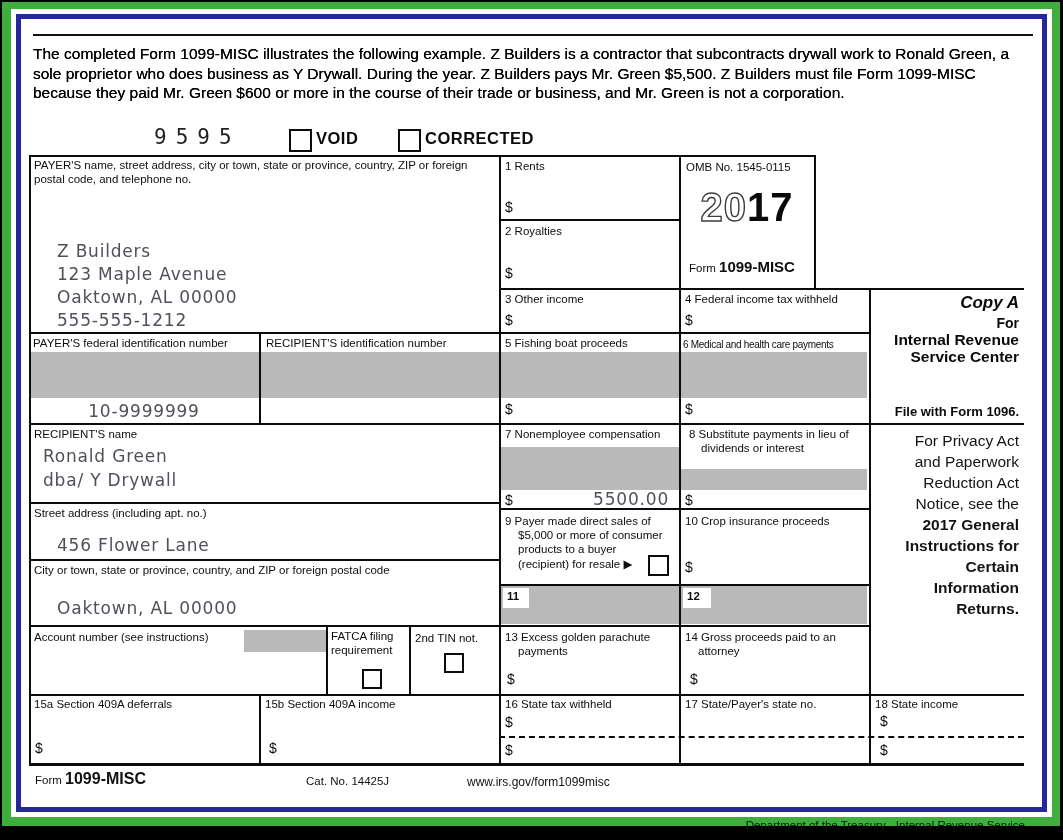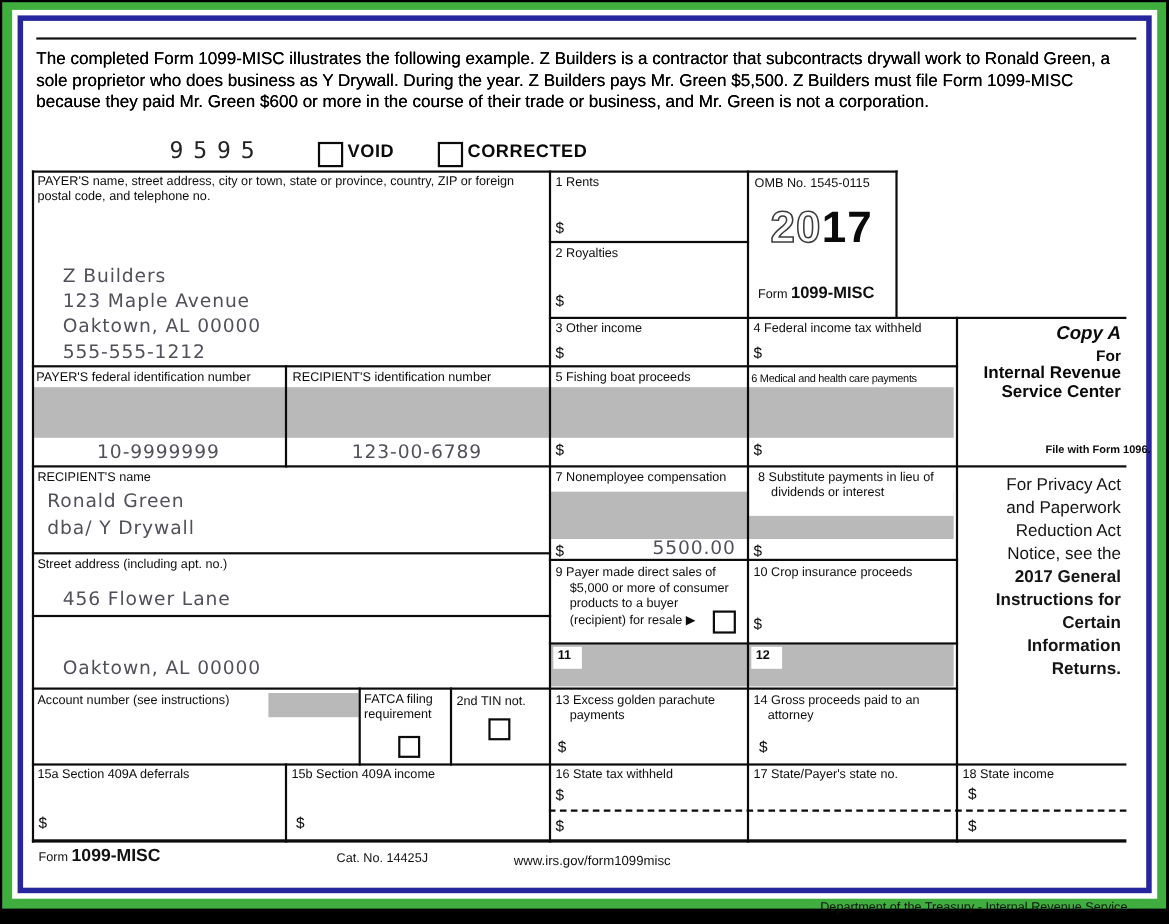--- a/index.html
+++ b/index.html
@@ -93,27 +93,27 @@
 
     <div class="lbl" style="left:5px;top:4px;width:452px;">PAYER'S name, street address, city or town, state or province, country, ZIP or foreign postal code, and telephone no.</div>
     <div class="hw" style="left:28px;top:86px;">Z Builders</div>
     <div class="hw" style="left:28px;top:109px;">123 Maple Avenue</div>
     <div class="hw" style="left:28px;top:132px;">Oaktown, AL 00000</div>
     <div class="hw" style="left:28px;top:155px;">555-555-1212</div>
 
     <div class="lbl" style="left:4px;top:182px;width:224px;">PAYER'S federal identification number</div>
     <div class="lbl" style="left:237px;top:182px;width:228px;">RECIPIENT'S identification number</div>
     <div class="hw ctr" style="left:0;top:246px;width:230px;">10-9999999</div>
-    <div class="hw ctr" style="left:230px;top:246px;width:240px;">123-00-6789</div>
 
     <div class="lbl" style="left:5px;top:273px;">RECIPIENT'S name</div>
     <div class="hw" style="left:14px;top:291px;">Ronald Green</div>
     <div class="hw" style="left:14px;top:315px;">dba/ Y Drywall</div>
     <div class="lbl" style="left:5px;top:352px;">Street address (including apt. no.)</div>
     <div class="hw" style="left:28px;top:380px;">456 Flower Lane</div>
+    <div class="lbl" style="left:5px;top:409px;">City or town, state or province, country, and ZIP or foreign postal code</div>
     <div class="hw" style="left:28px;top:443px;">Oaktown, AL 00000</div>
 
     <div class="lbl" style="left:5px;top:476px;">Account number (see instructions)</div>
     <div class="lbl" style="left:302px;top:475px;width:76px;">FATCA filing requirement</div>
     <div class="cb" style="left:333px;top:514px;width:16px;height:16px;"></div>
     <div class="lbl" style="left:386px;top:477px;width:82px;">2nd TIN not.</div>
     <div class="cb" style="left:415px;top:498px;width:16px;height:16px;"></div>
 
     <div class="lbl" style="left:476px;top:5px;">1 Rents</div>
     <div class="ds" style="left:476px;top:44px;">$</div>
@@ -166,21 +166,21 @@
     <div class="ds" style="left:476px;top:587px;">$</div>
     <div class="lbl" style="left:656px;top:543px;">17 State/Payer's state no.</div>
     <div class="lbl" style="left:846px;top:543px;">18 State income</div>
     <div class="ds" style="left:851px;top:558px;">$</div>
     <div class="ds" style="left:851px;top:587px;">$</div>
 
     <div class="copyline b" style="top:138px;font-size:17px;font-style:italic;">Copy A</div>
     <div class="copyline b" style="top:160px;font-size:14px;">For</div>
     <div class="copyline b" style="top:176px;font-size:15.5px;">Internal Revenue</div>
     <div class="copyline b" style="top:193px;font-size:15.5px;">Service Center</div>
-    <div class="copyline b" style="top:249px;font-size:10px;padding-left:27px;">File with Form 1096.</div>
+    <div class="copyline b" style="top:249px;font-size:13px;">File with Form 1096.</div>
     <div class="privline" style="top:277px;">For Privacy Act</div>
     <div class="privline" style="top:298px;">and Paperwork</div>
     <div class="privline" style="top:319px;">Reduction Act</div>
     <div class="privline" style="top:340px;">Notice, see the</div>
     <div class="privline b" style="top:361px;">2017 General</div>
     <div class="privline b" style="top:382px;">Instructions for</div>
     <div class="privline b" style="top:403px;">Certain</div>
     <div class="privline b" style="top:424px;">Information</div>
     <div class="privline b" style="top:445px;">Returns.</div>
   </div>

